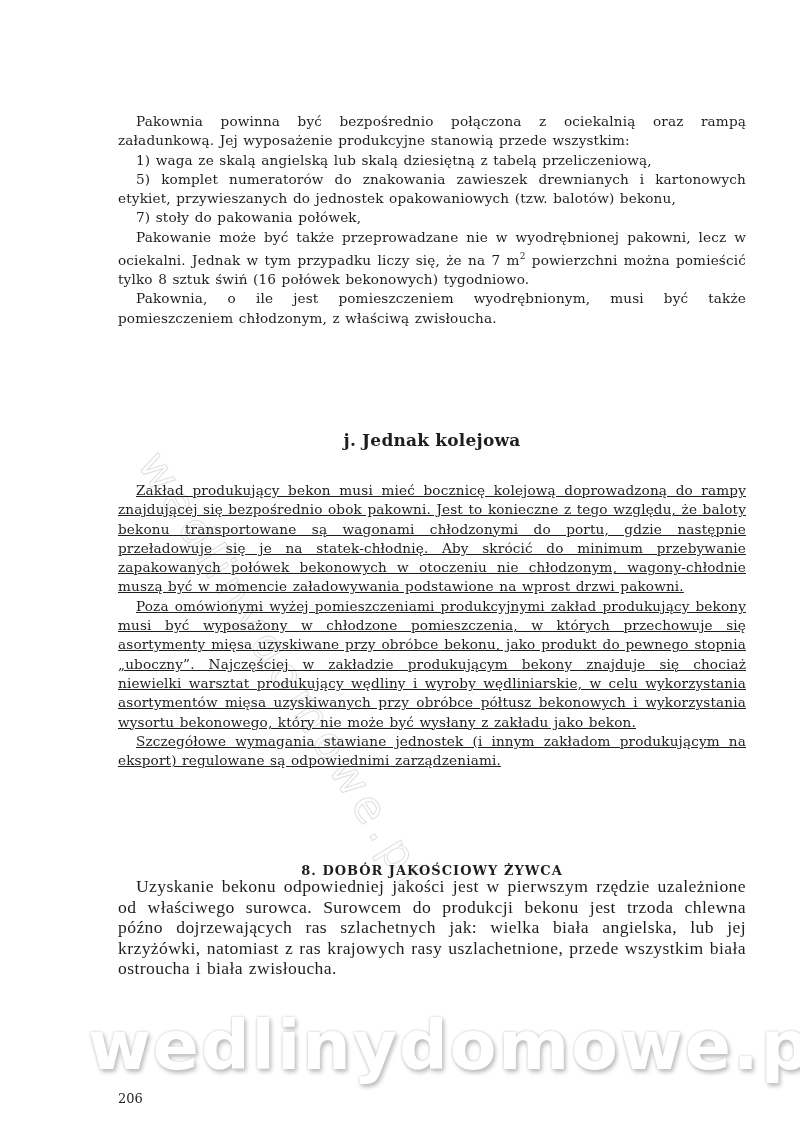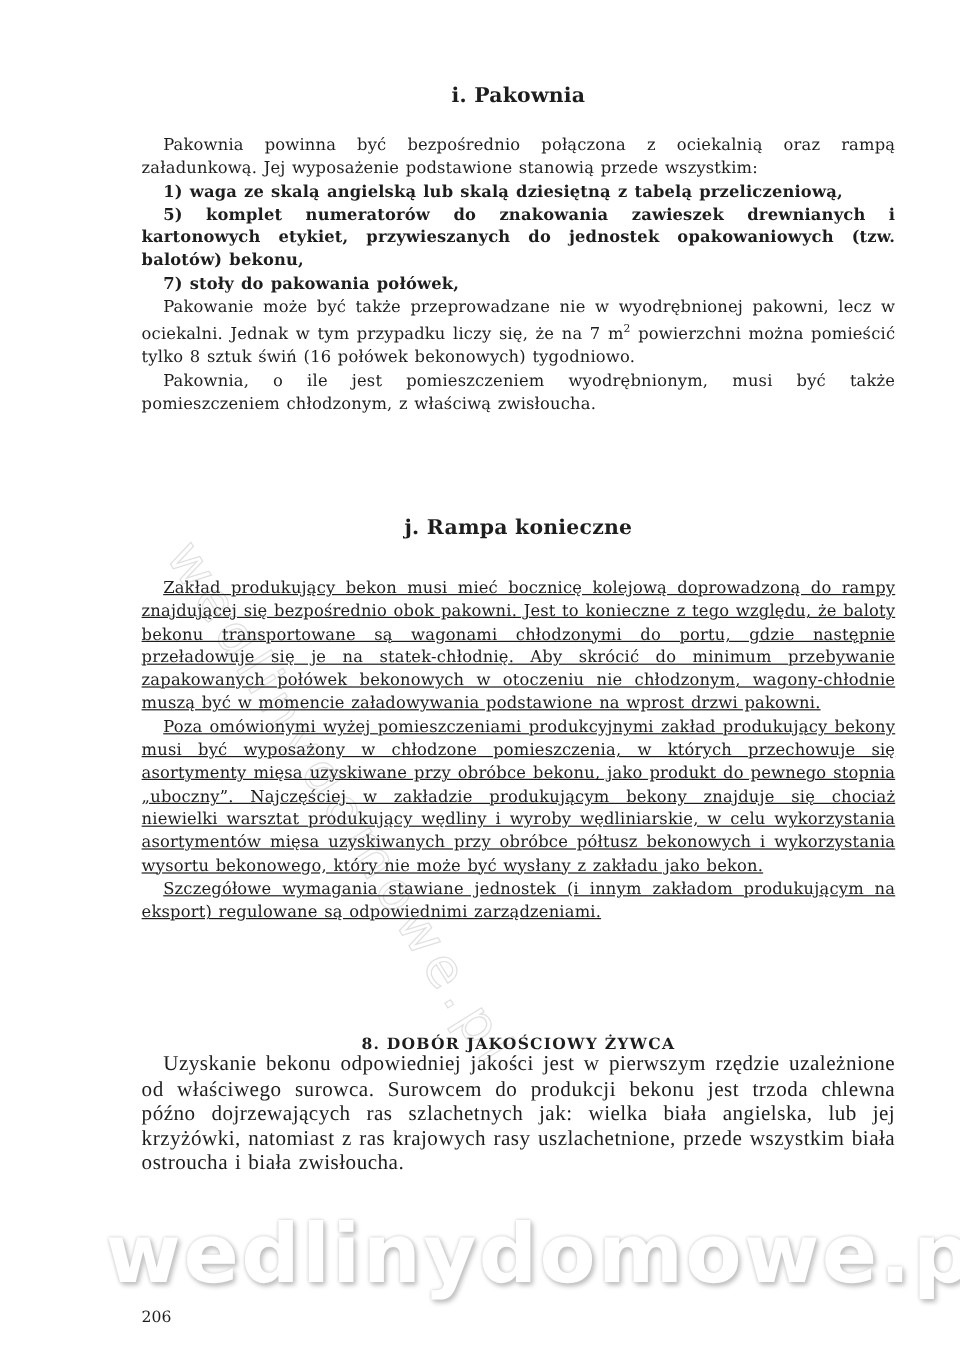--- a/index.html
+++ b/index.html
@@ -9,55 +9,52 @@
   }
   .page { position: absolute; left: 0; top: 0; width: 800px; height: 1131px; }
   .col { position: absolute; left: 118px; width: 628px; }
   .h { text-align: center; font-weight: bold; margin: 0; }
   .h-sub { font-size: 17px; letter-spacing: 0.2px; }
   .h-sec { font-size: 13px; letter-spacing: 1px; }
   p { margin: 0; text-align: justify; text-align-last: left; }
   .body-a { font-size: 13.6px; line-height: 19.3px; letter-spacing: 0.15px; word-spacing: 1px; }
   .body-b { font-size: 17.6px; line-height: 20.5px; font-family: "Liberation Serif", "DejaVu Serif", serif; letter-spacing: 0.4px; word-spacing: 1px; }
   .ind { text-indent: 18px; }
-  .item { padding-left: 0; text-indent: 18px; font-weight: bold; }
+  .item { padding-left: 0; text-indent: 18px; }
   .pnum { position: absolute; left: 118px; top: 1055px; font-size: 13px; font-weight: normal; font-family: "DejaVu Serif", serif; margin-top: 36px; }
   .wm-bottom {
     position: absolute; left: 88px; top: 1012px; width: 640px;
     font-family: "DejaVu Sans", sans-serif; font-weight: bold; font-size: 68px; letter-spacing: 2px;
     color: #ffffff; text-shadow: 0 0 3px #c8c8c8, 2px 3px 4px #bcbcbc; white-space: nowrap; line-height: 1;
   }
   .wm-diag {
     position: absolute; left: 150px; top: 430px; transform: rotate(58deg); transform-origin: left center;
     font-family: "DejaVu Sans", sans-serif; font-size: 44px; letter-spacing: 6px; white-space: nowrap;
     color: transparent; -webkit-text-stroke: 1px #dcdcdc; opacity: 0.9;
   }
 </style>
 </head>
 <body>
 
 <div class="page">
 
   <div class="wm-diag">wedlinydomowe.pl</div>
 
-  <div class="col" style="top:70px;">
-    <h2 class="h h-sub">i. Pakownia</h2>
-  </div>
 
   <div class="col body-a" style="top:112px;">
-    <p class="ind">Pakownia powinna być bezpośrednio połączona z ociekalnią oraz rampą załadunkową. Jej wyposażenie podstawione stanowią przede wszystkim:</p>
+    <p class="ind">Pakownia powinna być bezpośrednio połączona z ociekalnią oraz rampą załadunkową. Jej wyposażenie produkcyjne stanowią przede wszystkim:</p>
     <p class="item">1) waga ze skalą angielską lub skalą dziesiętną z tabelą przeliczeniową,</p>
     <p class="item">5) komplet numeratorów do znakowania zawieszek drewnianych i kartonowych etykiet, przywieszanych do jednostek opakowaniowych (tzw. balotów) bekonu,</p>
     <p class="item">7) stoły do pakowania połówek,</p>
     <p class="ind"><span>Pakowanie może być także przeprowadzane nie w wyodrębnionej pakowni, lecz w ociekalni. Jednak w tym przypadku liczy się, że na 7 m</span><sup style="font-size:9px;">2</sup><span> powierzchni można pomieścić tylko 8 sztuk świń (16 połówek bekonowych) tygodniowo.</span></p>
     <p class="ind">Pakownia, o ile jest pomieszczeniem wyodrębnionym, musi być także pomieszczeniem chłodzonym, z właściwą zwisłoucha.</p>
   </div>
 
   <div class="col" style="top:430px;">
-    <h2 class="h h-sub">j. Rampa konieczne</h2>
+    <h2 class="h h-sub">j. Jednak kolejowa</h2>
   </div>
 
   <div class="col body-a" style="top:481px;text-decoration:underline;">
     <p class="ind">Zakład produkujący bekon musi mieć bocznicę kolejową doprowadzoną do rampy znajdującej się bezpośrednio obok pakowni. Jest to konieczne z tego względu, że baloty bekonu transportowane są wagonami chłodzonymi do portu, gdzie następnie przeładowuje się je na statek-chłodnię. Aby skrócić do minimum przebywanie zapakowanych połówek bekonowych w otoczeniu nie chłodzonym, wagony-chłodnie muszą być w momencie załadowywania podstawione na wprost drzwi pakowni.</p>
     <p class="ind">Poza omówionymi wyżej pomieszczeniami produkcyjnymi zakład produkujący bekony musi być wyposażony w chłodzone pomieszczenia, w których przechowuje się asortymenty mięsa uzyskiwane przy obróbce bekonu, jako produkt do pewnego stopnia „uboczny”. Najczęściej w zakładzie produkującym bekony znajduje się chociaż niewielki warsztat produkujący wędliny i wyroby wędliniarskie, w celu wykorzystania asortymentów mięsa uzyskiwanych przy obróbce półtusz bekonowych i wykorzystania wysortu bekonowego, który nie może być wysłany z zakładu jako bekon.</p>
     <p class="ind">Szczegółowe wymagania stawiane jednostek (i innym zakładom produkującym na eksport) regulowane są odpowiednimi zarządzeniami.</p>
   </div>
 
   <div class="col" style="top:863px;">
     <h3 class="h h-sec">8. DOBÓR JAKOŚCIOWY ŻYWCA</h3>

